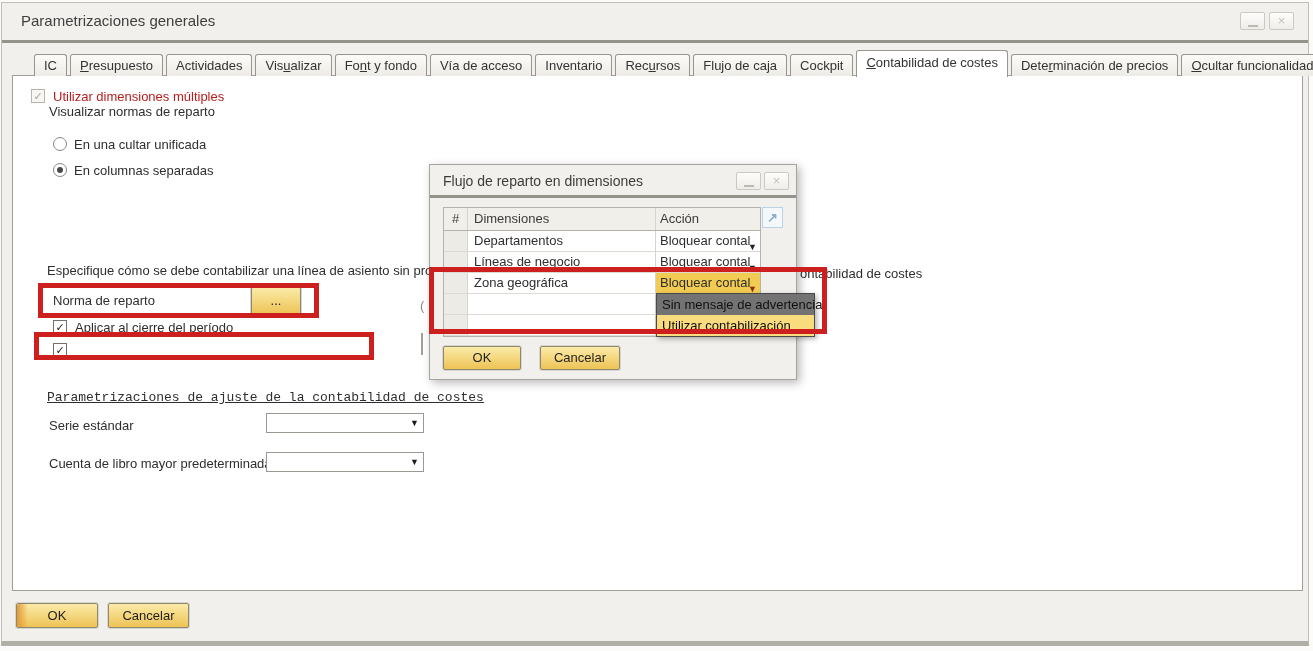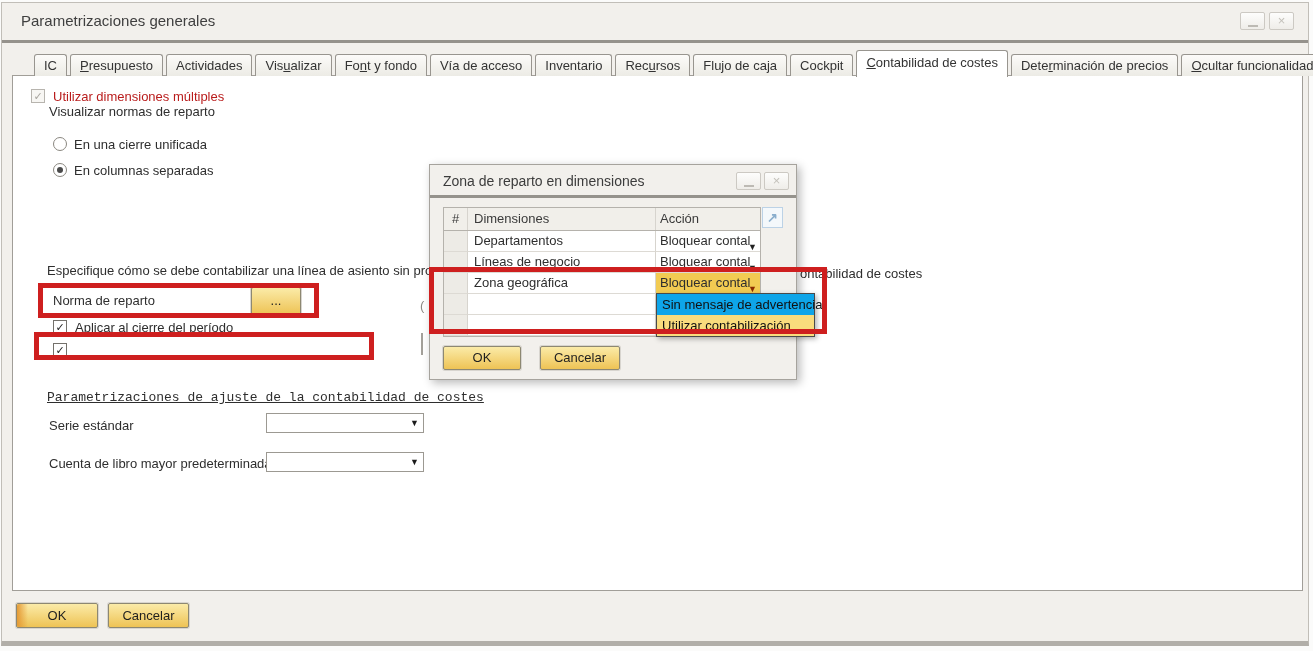--- a/index.html
+++ b/index.html
@@ -40,21 +40,21 @@
   .c{box-sizing:border-box;border-right:1px solid #d7d4ce;overflow:hidden;}
   .trow .c{border-bottom:1px solid #dddad4;background:#fff;line-height:20px;}
   .c.num{width:24px;text-align:center;}
   .trow .c.num{background:#edebe6;}
   .c.dim{width:188px;padding-left:6px;}
   .c.act{width:104px;padding-left:4px;position:relative;border-right:none;}
   .c.act .dda{position:absolute;right:3px;top:6px;font-size:9px;color:#222;}
   .c.act.sel{background:var(--selected-cell-gold,#f2cb52);}
   .c.act.sel .dda{color:#8b2b00;}
   .expand-btn{position:absolute;left:332px;top:42px;width:21px;height:21px;background:#f4f8fb;border:1px solid #bcd2e6;box-sizing:border-box;text-align:center;line-height:19px;font-size:13px;font-weight:bold;color:#8aaecd;}
-  .dd-popup{position:absolute;left:226px;top:128px;width:159px;background:#0ea5e9;border:1px solid #4a4a4a;box-shadow:2px 2px 5px rgba(0,0,0,.3);z-index:12;box-sizing:border-box;}
+  .dd-popup{position:absolute;left:226px;top:128px;width:159px;background:#737373;border:1px solid #4a4a4a;box-shadow:2px 2px 5px rgba(0,0,0,.3);z-index:12;box-sizing:border-box;}
   .ddi{height:21px;line-height:21px;padding:0 5px;white-space:nowrap;color:#111;}
   .ddi.hl{background:var(--dropdown-highlight,#f9dc7d);}
   
   .redbox{position:absolute;border:5px solid var(--annotation-red,#ce1f1f);box-sizing:border-box;z-index:50;pointer-events:none;}
   .frag-line{position:absolute;width:2px;height:22px;background:#a3a09a;}
 </style>
 </head>
 <body>
 
 <div class="window">
@@ -83,21 +83,21 @@
     </div>
 
   <div class="panel">
 
     <div class="ckbox disabled abs" style="left:18px;top:13px;line-height:12px;"><span>✓</span></div>
     <div class="abs graytext" style="left:40px;top:13px;">Utilizar dimensiones múltiples</div>
 
     <div class="abs" style="left:36px;top:28px;">Visualizar normas de reparto</div>
 
     <div class="radio abs" style="left:40px;top:61px;"></div>
-    <div class="abs" style="left:61px;top:61px;">En una cierre unificada</div>
+    <div class="abs" style="left:61px;top:61px;">En una cultar unificada</div>
 
     <div class="radio on abs" style="left:40px;top:87px;"></div>
     <div class="abs" style="left:61px;top:87px;">En columnas separadas</div>
 
     <div class="abs" style="left:34px;top:187px;">Especifique cómo se debe contabilizar una línea de asiento sin proy</div>
     <div class="abs" style="left:787px;top:190px;">ontabilidad de costes</div>
 
     <div class="abs" style="left:407px;top:222px;color:#8c8984;">(</div>
     <div class="frag-line" style="left:408px;top:257px;"></div>
 
@@ -121,21 +121,21 @@
     <div class="combo" style="left:253px;top:376px;">
       <span></span>
       <span class="arr">▼</span>
     </div>
   </div>
 
   <div class="btn-gold focus-left" style="left:14px;top:600px;width:82px;height:25px;line-height:23px;">OK</div>
   <div class="btn-gold" style="left:106px;top:600px;width:81px;height:25px;line-height:23px;">Cancelar</div>
 
   <div class="dialog">
-    <div class="dtitle">Zona de reparto en dimensiones</div>
+    <div class="dtitle">Flujo de reparto en dimensiones</div>
     <div class="win-btn" style="left:306px;top:7px;"><span class="minbar"></span></div>
     <div class="win-btn" style="left:334px;top:7px;"><span>×</span></div>
     <div class="dsep"></div>
 
     <div class="grid">
       <div class="thead">
         <div class="c num">#</div>
         <div class="c dim">Dimensiones</div>
         <div class="c act">Acción</div>
       </div>

